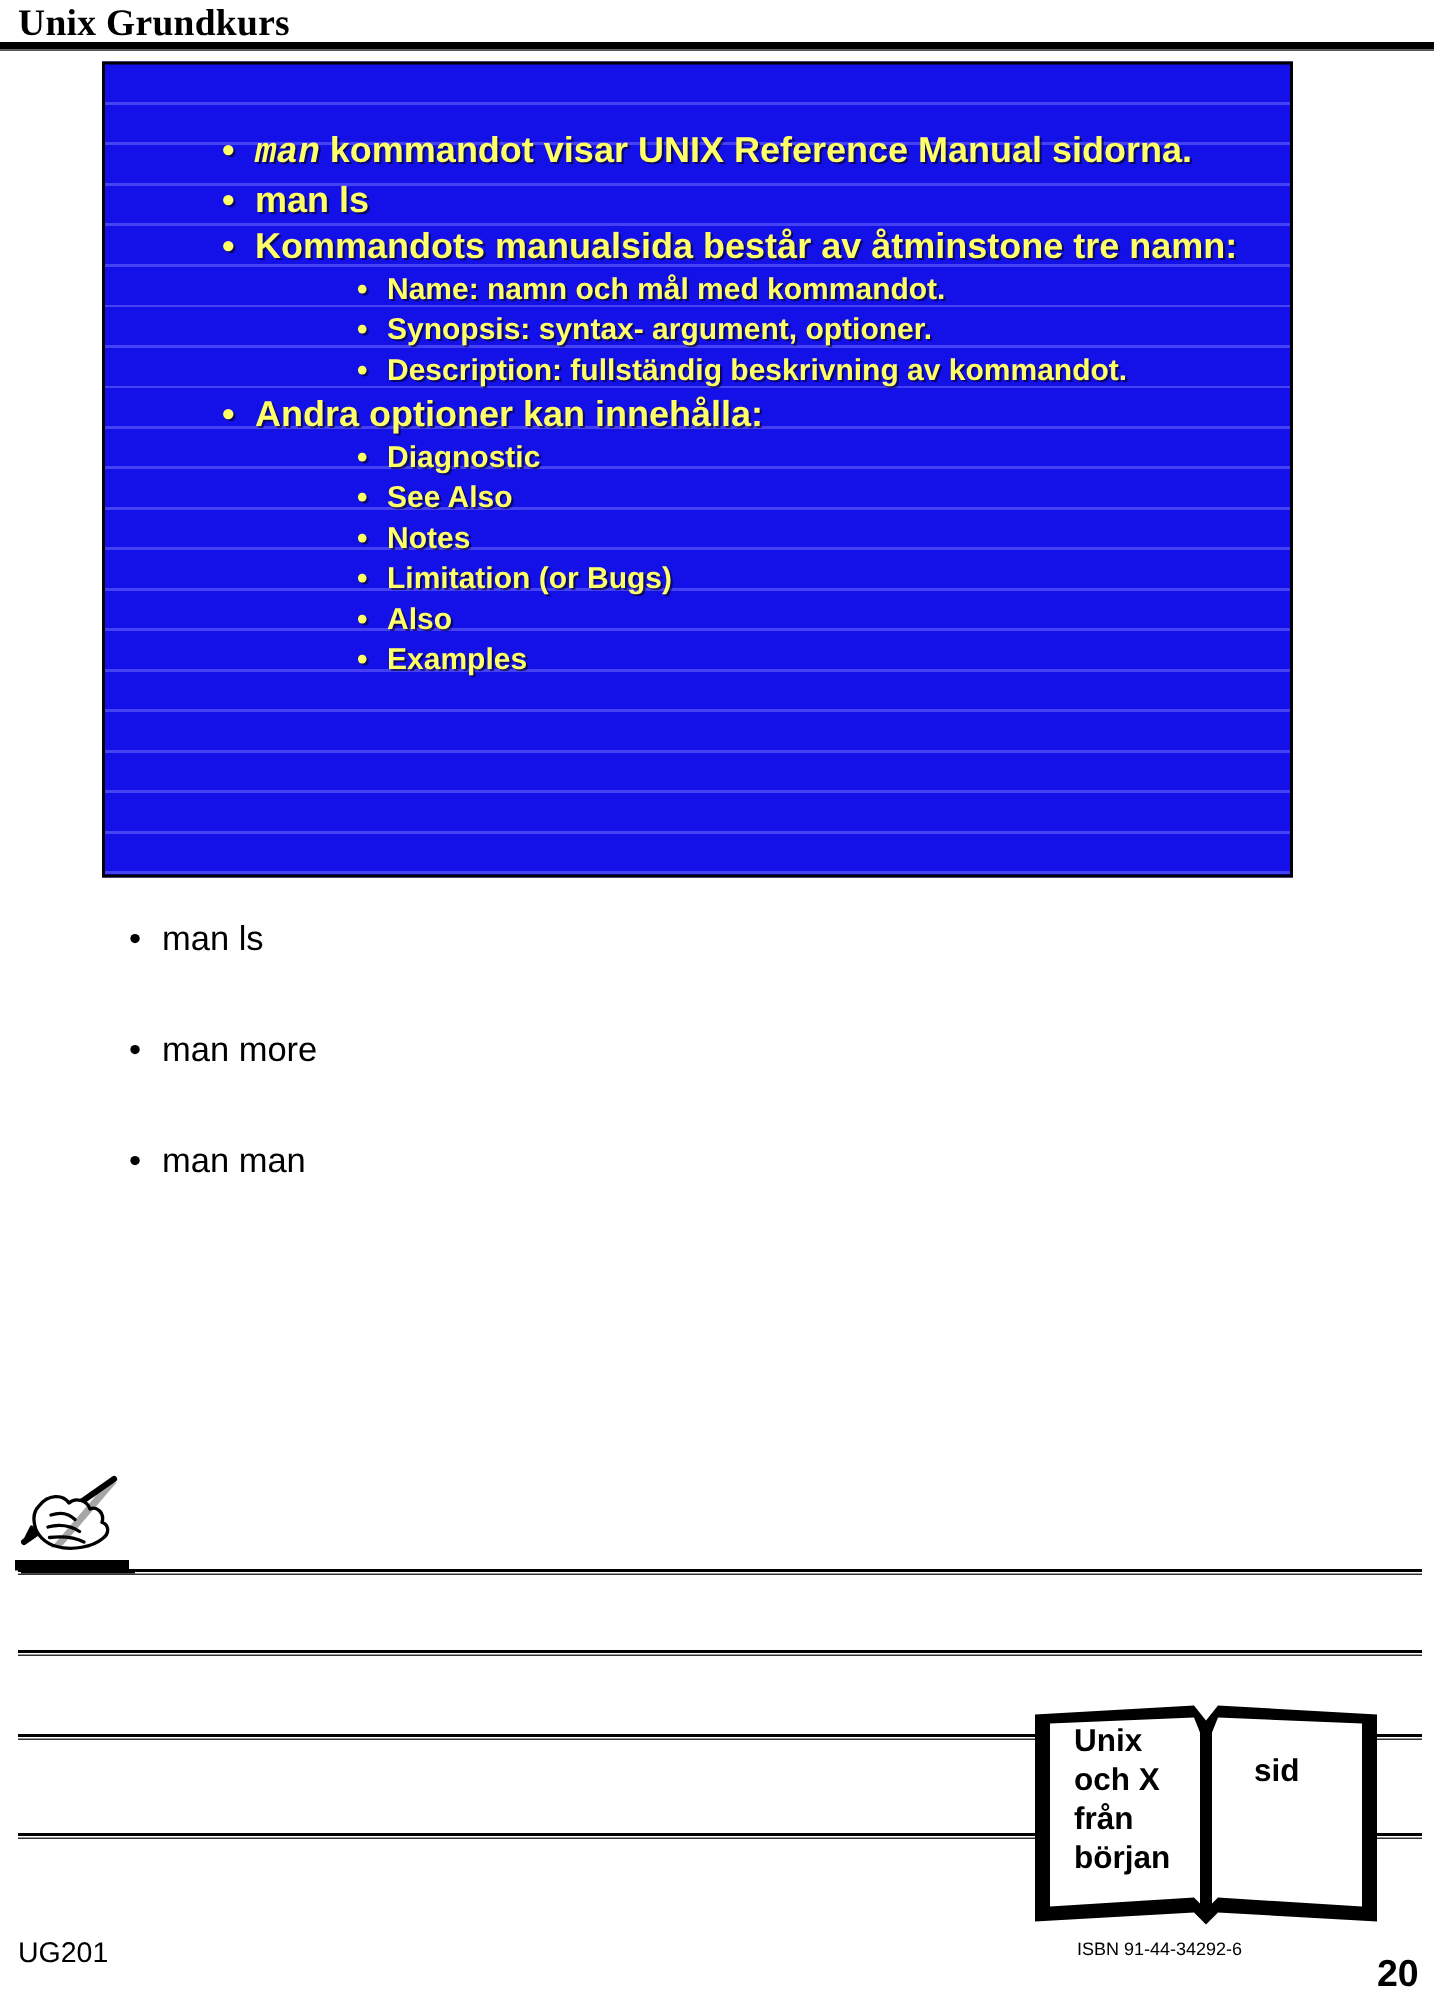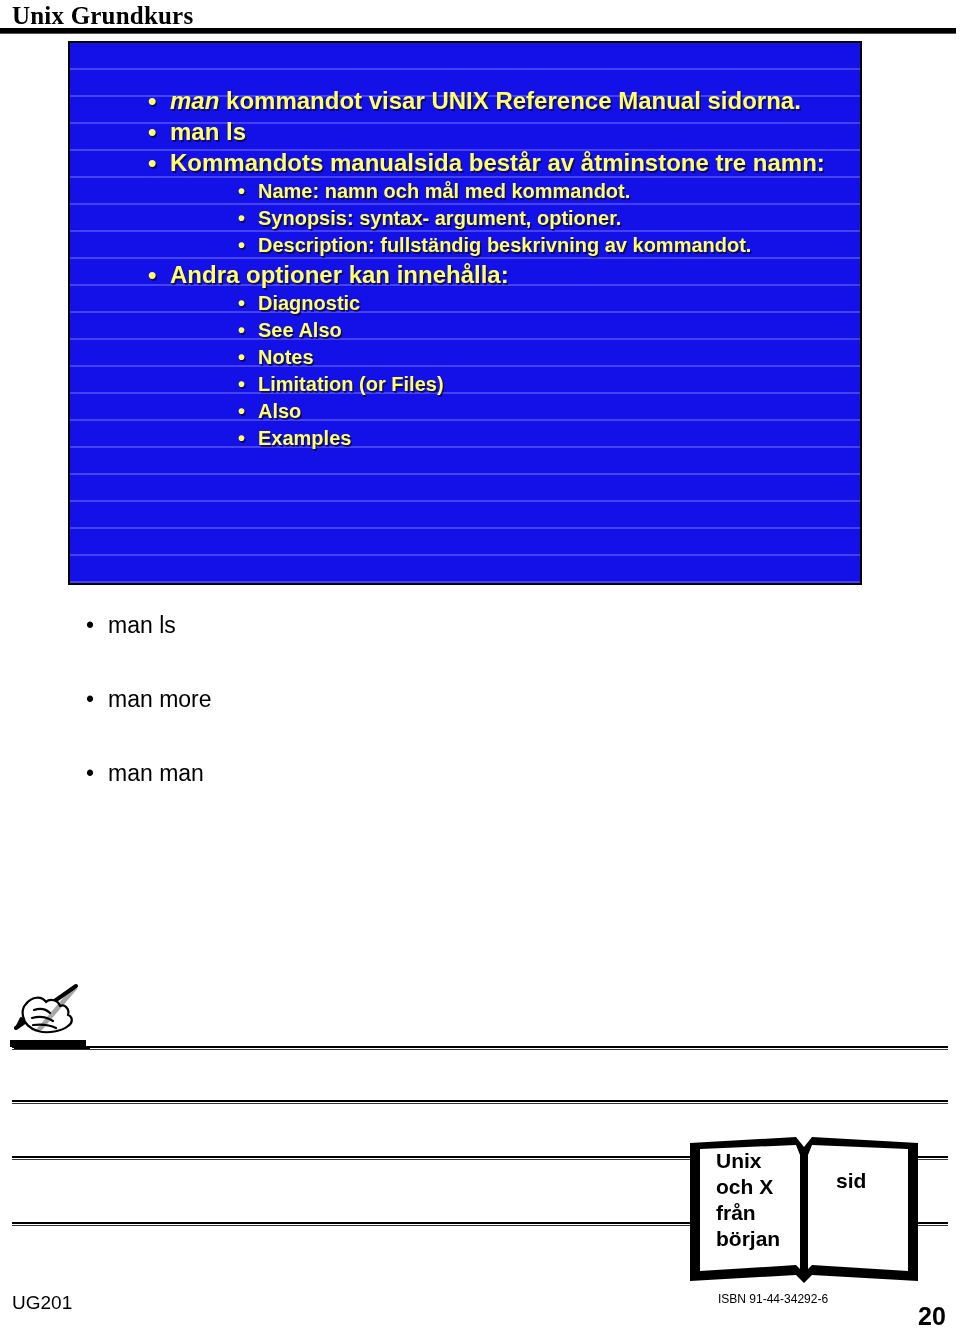--- a/index.html
+++ b/index.html
@@ -96,21 +96,21 @@
   .btext { flex: 1 1 auto; }
 
   
   .lvl1 { font-size: 24px; line-height: 31px; margin-left: 78px; }
   .lvl1 .bullet-dot { width: 22px; }
 
   
   .lvl2 { font-size: 20px; line-height: 27px; margin-left: 168px; }
   .lvl2 .bullet-dot { width: 20px; }
 
-  .ital { font-style: italic; }
+  .ital { font-style: italic; font-family: Liberation Mono, monospace; }
 
   #title-gap { height: 42px; }
 
   
   #notes {
     position: absolute;
     left: 0;
     top: 610px;
     width: 960px;
   }
@@ -261,21 +261,21 @@
         <div class="brow lvl2">
           <span class="bullet-dot">•</span>
           <span class="btext">See Also</span>
         </div>
         <div class="brow lvl2">
           <span class="bullet-dot">•</span>
           <span class="btext">Notes</span>
         </div>
         <div class="brow lvl2">
           <span class="bullet-dot">•</span>
-          <span class="btext">Limitation (or Files)</span>
+          <span class="btext">Limitation (or Bugs)</span>
         </div>
         <div class="brow lvl2">
           <span class="bullet-dot">•</span>
           <span class="btext">Also</span>
         </div>
         <div class="brow lvl2">
           <span class="bullet-dot">•</span>
           <span class="btext">Examples</span>
         </div>
       </div>

